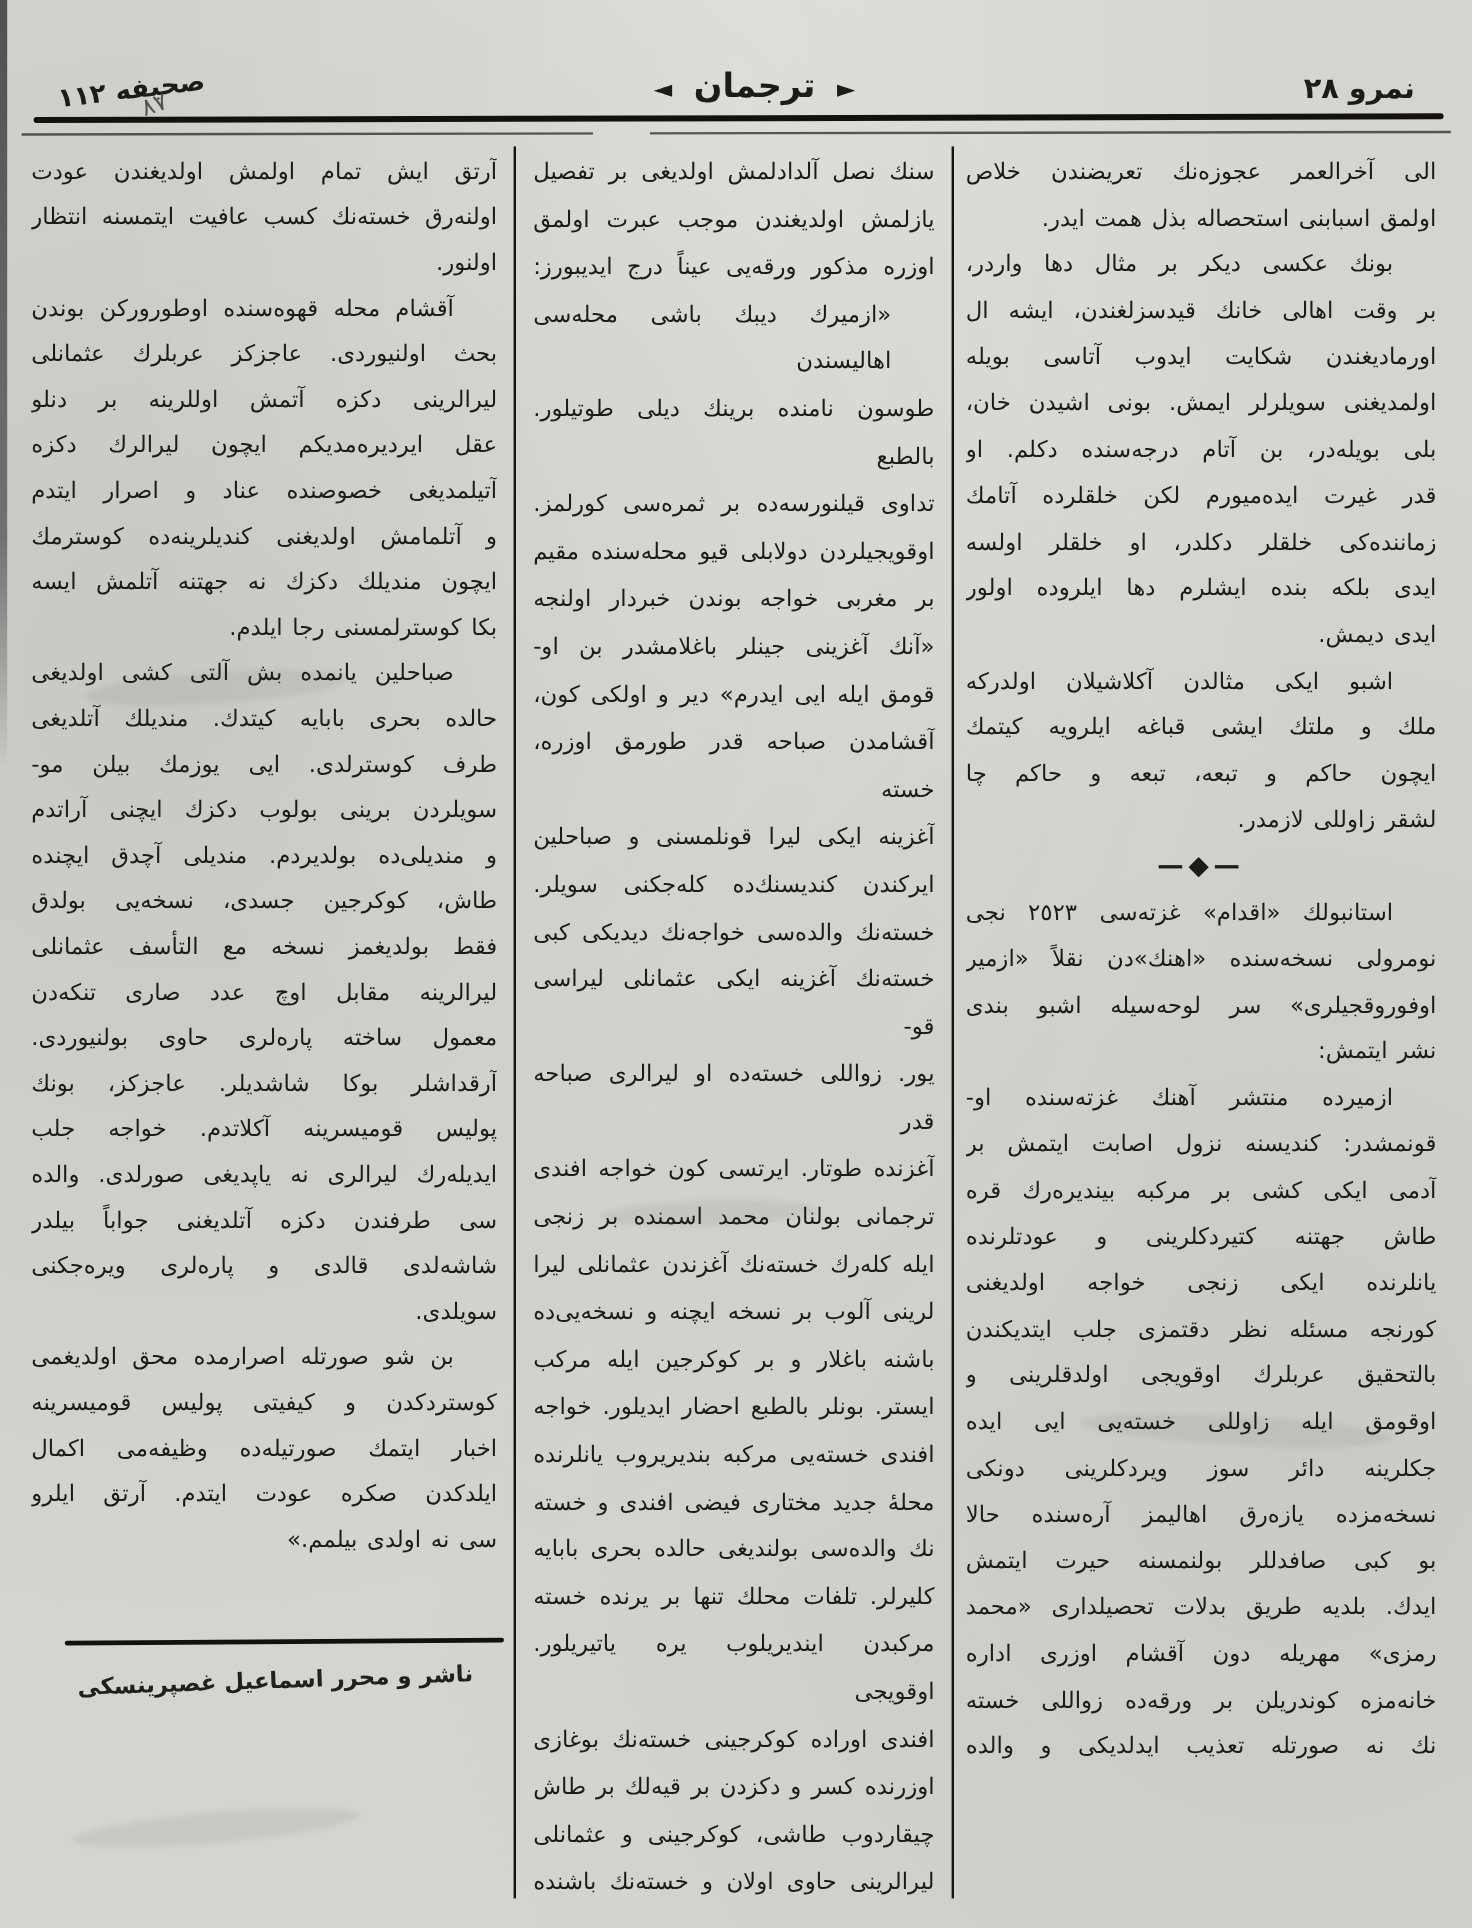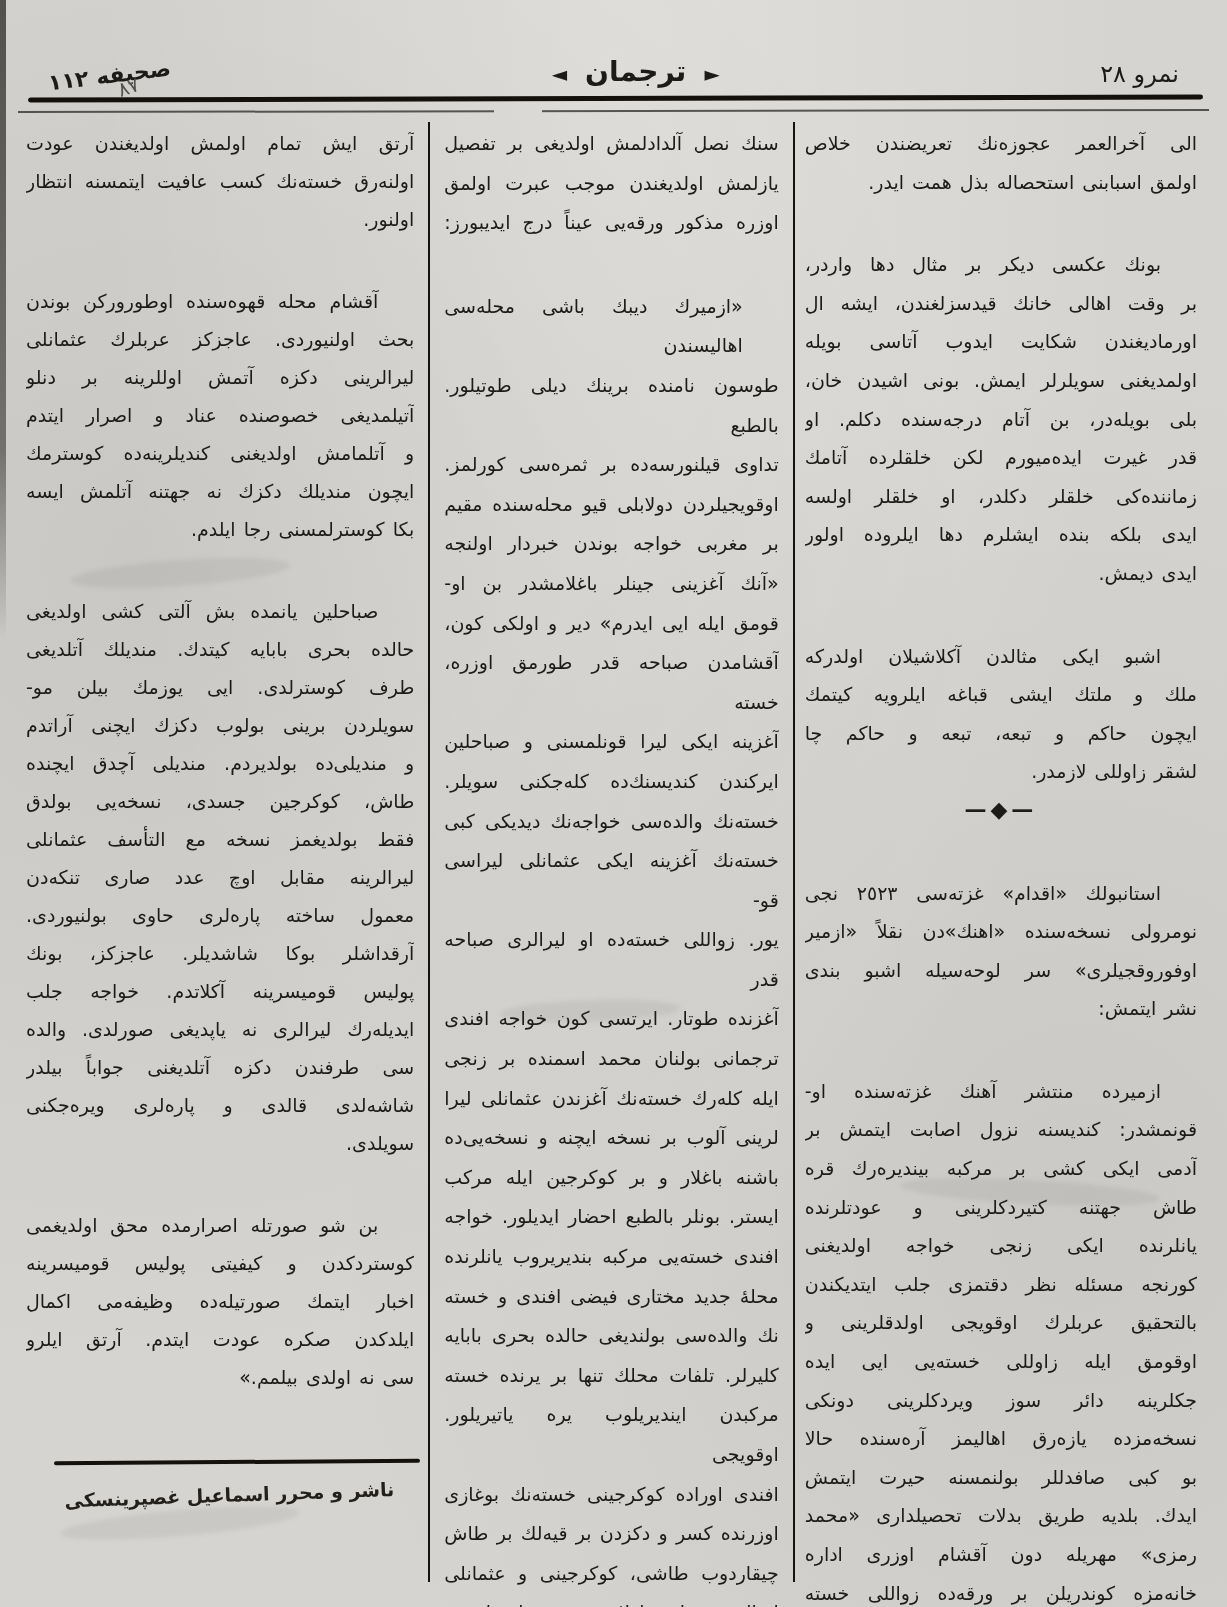--- a/index.html
+++ b/index.html
@@ -19,21 +19,21 @@
   .page::before{ 
     content:"";position:absolute;left:0;top:0;width:6px;height:640px;
     background:linear-gradient(#1a1a1a,#4a4a4a 70%,transparent);opacity:.7;
   }
   
   .hdr{
     position:absolute;top:28px;left:0;right:0;height:60px;
     display:flex;align-items:flex-end;justify-content:space-between;
     padding:0 48px;box-sizing:border-box;
   }
-  .hdr-issue{font-size:24px;font-weight:normal;letter-spacing:2px;}
+  .hdr-issue{font-size:24px;font-weight:bold;letter-spacing:2px;}
   .hdr-center{display:flex;align-items:center;gap:18px;}
   .masthead{font-size:28px;font-weight:bold;margin:0;letter-spacing:1px;}
   .ornament{font-size:20px;transform:translateY(2px);}
   .hdr-page{position:relative;font-size:22px;font-weight:bold;transform:rotate(-7deg);}
   .hdr-page .hand{
     position:absolute;right:34px;top:14px;font-size:20px;color:#55514b;
     transform:rotate(-12deg);font-weight:normal;
   }
   .rule-thick{
     position:absolute;top:96px;left:28px;right:24px;height:5px;
@@ -56,21 +56,21 @@
   .col-2{width:30.5%;border-left:2px solid #16130f;padding-left:14px;}
   .col-3{width:34.5%;}
   .line{
     font-size:19px;
     text-align:justify;text-align-last:justify;
     word-spacing:2px;white-space:normal;overflow:hidden;
   }
   .col-1 .line{line-height:38.6px;}
   .col-2 .line{line-height:39.6px;}
   .col-3 .line{line-height:38px;}
-  .line.indent{padding-right:36px;margin-top:44px;}
+  .line.indent{padding-right:36px;}
   .line.end{text-align-last:right;}
   .line.divider{
     text-align:center;text-align-last:center;
     font-size:22px;letter-spacing:4px;font-weight:bold;
   }
   
   .footer-rule{
     height:4px;background:#14110d;margin:64px -6px 20px 28px;border-radius:2px;
     transform:rotate(-0.4deg);
   }
@@ -178,20 +178,21 @@
         <div class="line">ليرالرينى حاوى اولان و خسته‌نك باشنده</div>
       </section>
     <section class="col col-3">
       <div>
           <div class="line">آرتق ايش تمام اولمش اولديغندن عودت</div>
           <div class="line">اولنه‌رق خسته‌نك كسب عافيت ايتمسنه انتظار</div>
           <div class="line end">اولنور.</div>
           <div class="line indent">آقشام محله قهوه‌سنده اوطوروركن بوندن</div>
           <div class="line">بحث اولنيوردى. عاجزكز عربلرك عثمانلى</div>
           <div class="line">ليرالرينى دكزه آتمش اوللرينه بر دنلو</div>
+          <div class="line">عقل ايرديره‌مديكم ايچون ليرالرك دكزه</div>
           <div class="line">آتيلمديغى خصوصنده عناد و اصرار ايتدم</div>
           <div class="line">و آتلمامش اولديغنى كنديلرينه‌ده كوسترمك</div>
           <div class="line">ايچون منديلك دكزك نه جهتنه آتلمش ايسه</div>
           <div class="line end">بكا كوسترلمسنى رجا ايلدم.</div>
           <div class="line indent">صباحلين يانمده بش آلتى كشى اولديغى</div>
           <div class="line">حالده بحرى بابايه كيتدك. منديلك آتلديغى</div>
           <div class="line">طرف كوسترلدى. ايى يوزمك بيلن مو-</div>
           <div class="line">سويلردن برينى بولوب دكزك ايچنى آراتدم</div>
           <div class="line">و منديلى‌ده بولديردم. منديلى آچدق ايچنده</div>
           <div class="line">طاش، كوكرجين جسدى، نسخه‌يى بولدق</div>

